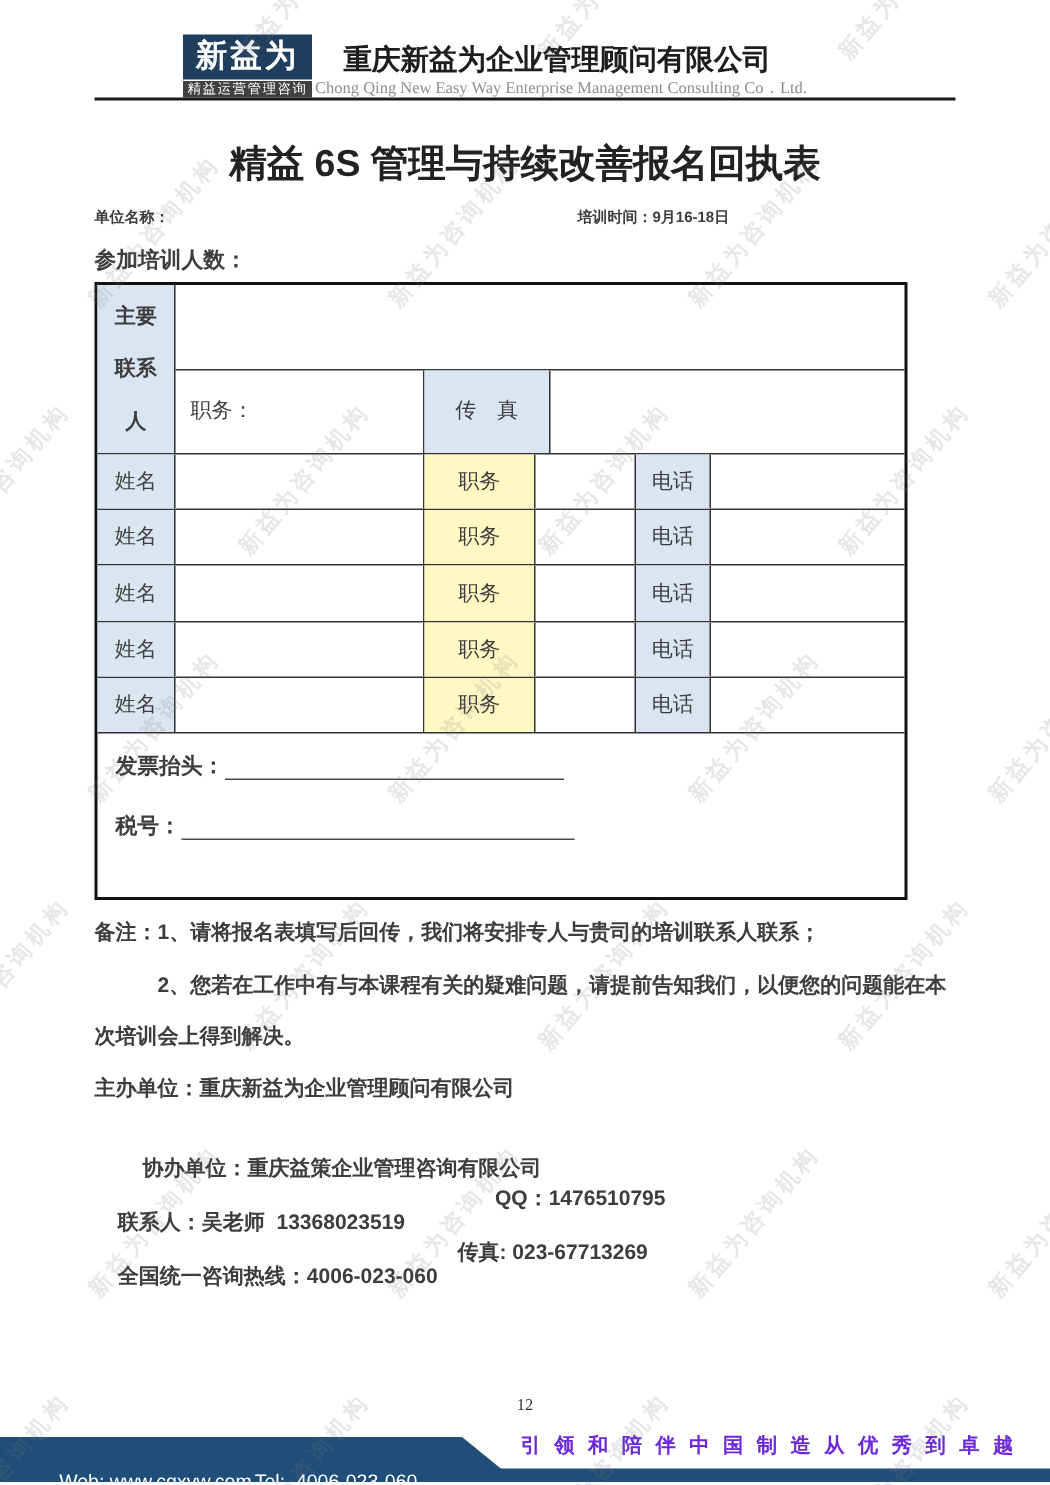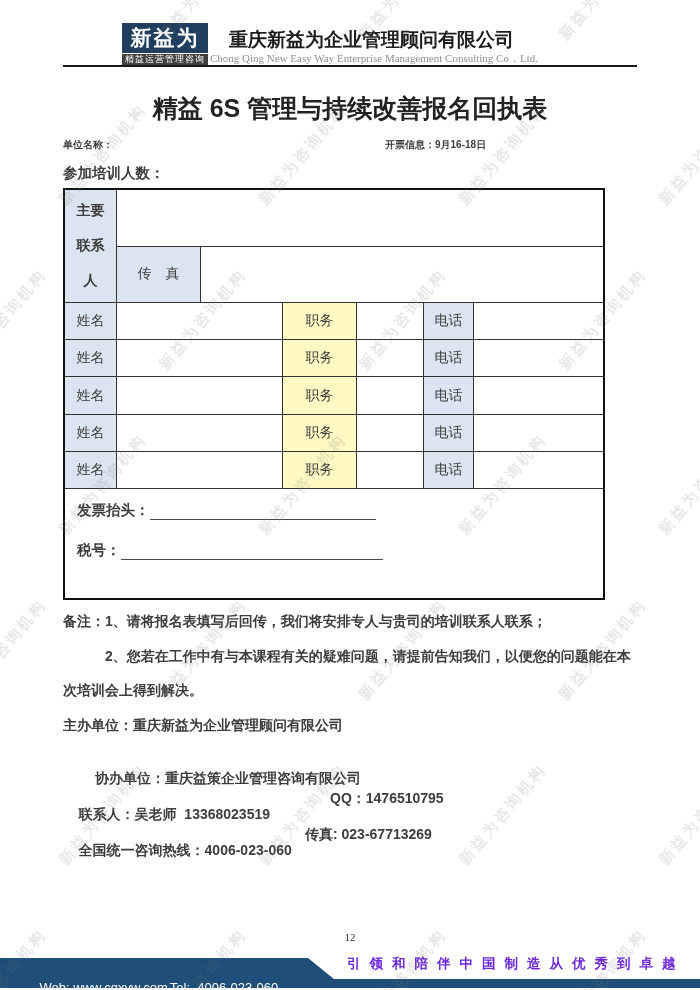--- a/index.html
+++ b/index.html
@@ -80,37 +80,38 @@
     <div class="logo-main">新益为</div>
     <div class="logo-sub">精益运营管理咨询</div>
   </div>
   <div class="company-cn">重庆新益为企业管理顾问有限公司</div>
   <div class="company-en">Chong Qing New Easy Way Enterprise Management Consulting Co．Ltd.</div>
   <div class="header-rule"></div>
 
   <div class="doc-title">精益 6S 管理与持续改善报名回执表</div>
   <div class="meta-row">
     <span>单位名称：</span>
-    <span class="meta-time">开票信息：9月16-18日</span>
+    <span class="meta-time">培训时间：9月16-18日</span>
   </div>
   <div class="meta-participants">参加培训人数：</div>
 
   <div class="form-table">
 
     <div class="t-sec1">
       <div class="t-colA">
         <span>主要</span>
         <span>联系</span>
         <span>人</span>
       </div>
       <div class="t-sec1-right">
         <div class="t-row">
           <div class="cell c-rest"></div>
         </div>
         <div class="t-row">
+          <div class="cell c-field">职务：</div>
           <div class="cell c-bluehdr">传　真</div>
           <div class="cell c-rest"></div>
         </div>
       </div>
     </div>
 
     <div class="t-sec2">
       <div class="a-row">
         <div class="cell a-name">姓名</div>
         <div class="cell a-blank1"></div>

